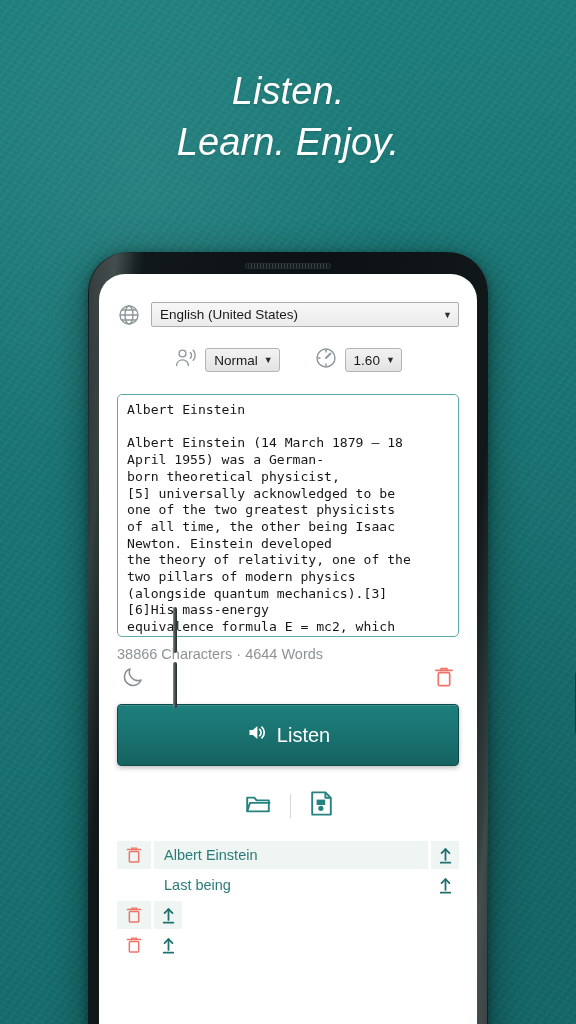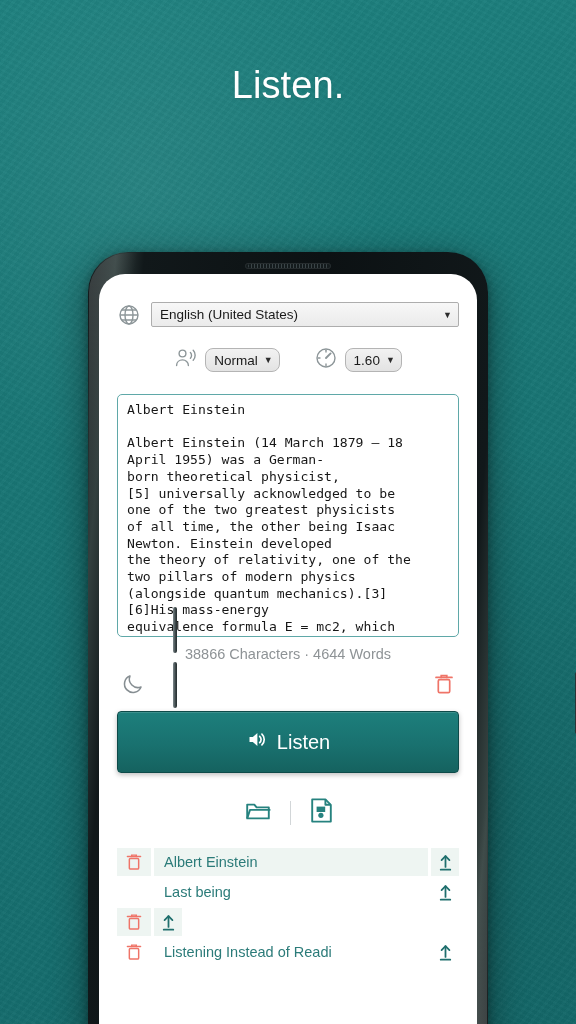--- a/index.html
+++ b/index.html
@@ -24,31 +24,32 @@
       radial-gradient(ellipse 60% 40% at 25% 18%, rgba(255,255,255,0.055), transparent 70%),
       radial-gradient(ellipse 70% 50% at 80% 78%, rgba(0,0,0,0.10), transparent 72%),
       repeating-linear-gradient(27deg, rgba(255,255,255,0.016) 0 2px, rgba(0,0,0,0.016) 2px 5px),
       repeating-linear-gradient(-52deg, rgba(255,255,255,0.014) 0 3px, rgba(0,0,0,0.018) 3px 7px),
       linear-gradient(170deg, #1d807e 0%, #187574 45%, #146b6c 100%);
   }
 
   
   #headline {
     position: absolute;
-    top: 60px;
+    top: 66px;
     left: 0;
     width: 100%;
     text-align: center;
     color: #ffffff;
     font-size: 38px;
     line-height: 1.33;
     font-weight: 400;
     letter-spacing: 0.1px;
     text-shadow: 0 1px 3px rgba(0,0,0,0.13);
     z-index: 3;
+    font-style: italic;
   }
 
   
   #phone {
     position: absolute;
     left: 88px;
     top: 252px;
     width: 400px;
     height: 820px;
     border-radius: 40px 40px 30px 30px;
@@ -156,21 +157,21 @@
     margin-bottom: 20px;
   }
   .ctrl-group { display: flex; align-items: center; gap: 7px; }
   .small-select {
     display: flex;
     align-items: center;
     height: 24px;
     padding: 0 6px 0 8px;
     background: linear-gradient(180deg, #f2f2f2, #e3e3e3);
     border: 1px solid #b4b4b4;
-    border-radius: 8px;
+    border-radius: 3px;
     font-size: 13.5px;
     color: #1a1a1a;
   }
 
   
   #textarea {
     height: 243px;
     border: 1px solid #5fa8a8;
     border-radius: 5px;
     padding: 7px 9px 0 9px;
@@ -182,24 +183,23 @@
     font-family: "DejaVu Sans Mono", "Liberation Mono", monospace;
     font-size: 13.1px;
     line-height: 16.7px;
     color: #171717;
     white-space: pre;
     margin: 0;
   }
 
   
   #stats {
-    text-align: center;
     font-size: 14.5px;
     color: #8e9396;
-    margin-bottom: 9px;
+    margin-bottom: 2px;
   }
   #meta-row {
     display: flex;
     align-items: center;
     justify-content: space-between;
     padding: 0 4px;
     margin-bottom: 15px;
   }
   #minutes {
     flex: 1 1 auto;
@@ -274,20 +274,21 @@
   }
   .hl .hist-del, .hl .hist-label, .hl .hist-up { background: #eef5f2; }
 </style>
 </head>
 <body>
 
 <div id="backdrop"></div>
 
 <div id="headline">
   <div>Listen.</div>
+  <div>Learn. Enjoy.</div>
 </div>
 
 <div id="phone">
   <div id="earpiece"></div>
   <div class="side-btn left" id="vol-up"></div>
   <div class="side-btn left" id="vol-down"></div>
   <div class="side-btn right" id="power"></div>
 
   <div id="screen">
     <div id="app">
@@ -454,21 +455,20 @@
         </div>
 
         <div class="hist-row">
           <span class="hist-del">
             <svg width="18" height="20" viewBox="0 0 22 24" fill="none" stroke="#ef7468" stroke-width="1.8" stroke-linecap="round">
               <line x1="3" y1="5.4" x2="19" y2="5.4"></line>
                 <path d="M8.2 5.4V3.6h5.6v1.8"></path>
               <rect x="5.3" y="7.6" width="11.4" height="13" rx="1.4"></rect>
             </svg>
           </span>
-          <span class="hist-label">Listening Instead of Readi</span>
           <span class="hist-up">
             <svg width="17" height="19" viewBox="0 0 20 22" fill="none" stroke="#1f6f6d" stroke-width="2.1" stroke-linecap="round" stroke-linejoin="round">
               <line x1="10" y1="16.2" x2="10" y2="3.6"></line>
                 <path d="M5.4 8.2 10 3.6l4.6 4.6"></path>
               <line x1="4.4" y1="19.4" x2="15.6" y2="19.4"></line>
             </svg>
           </span>
         </div>
 
       </div>

